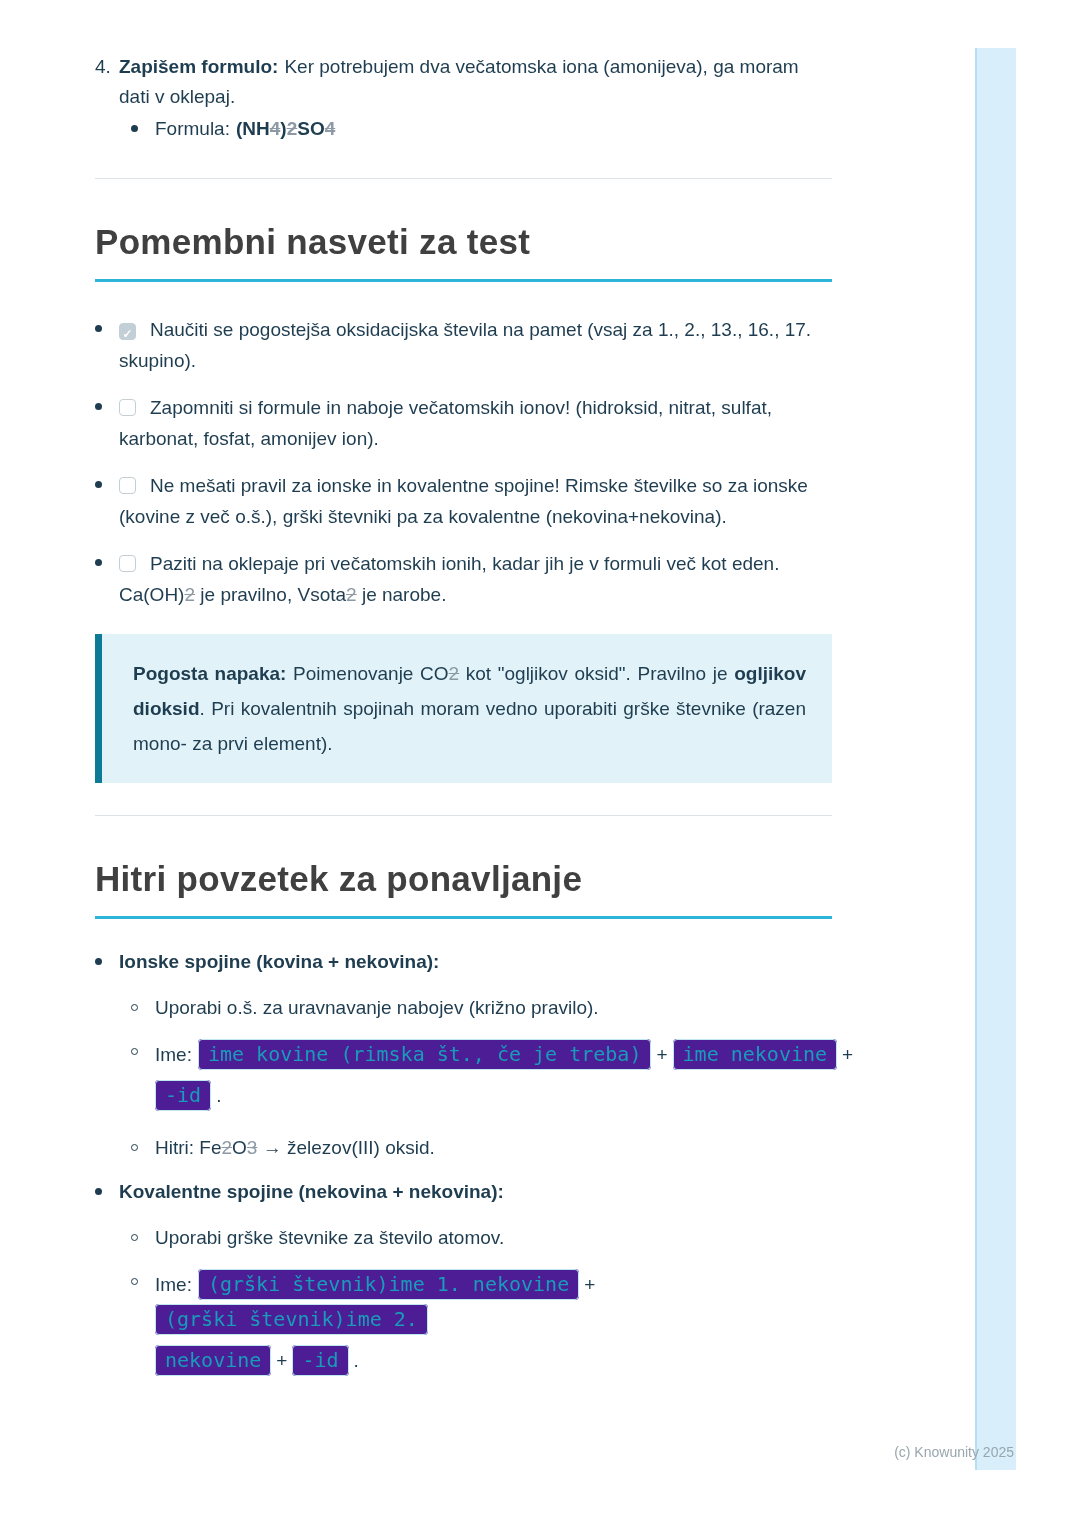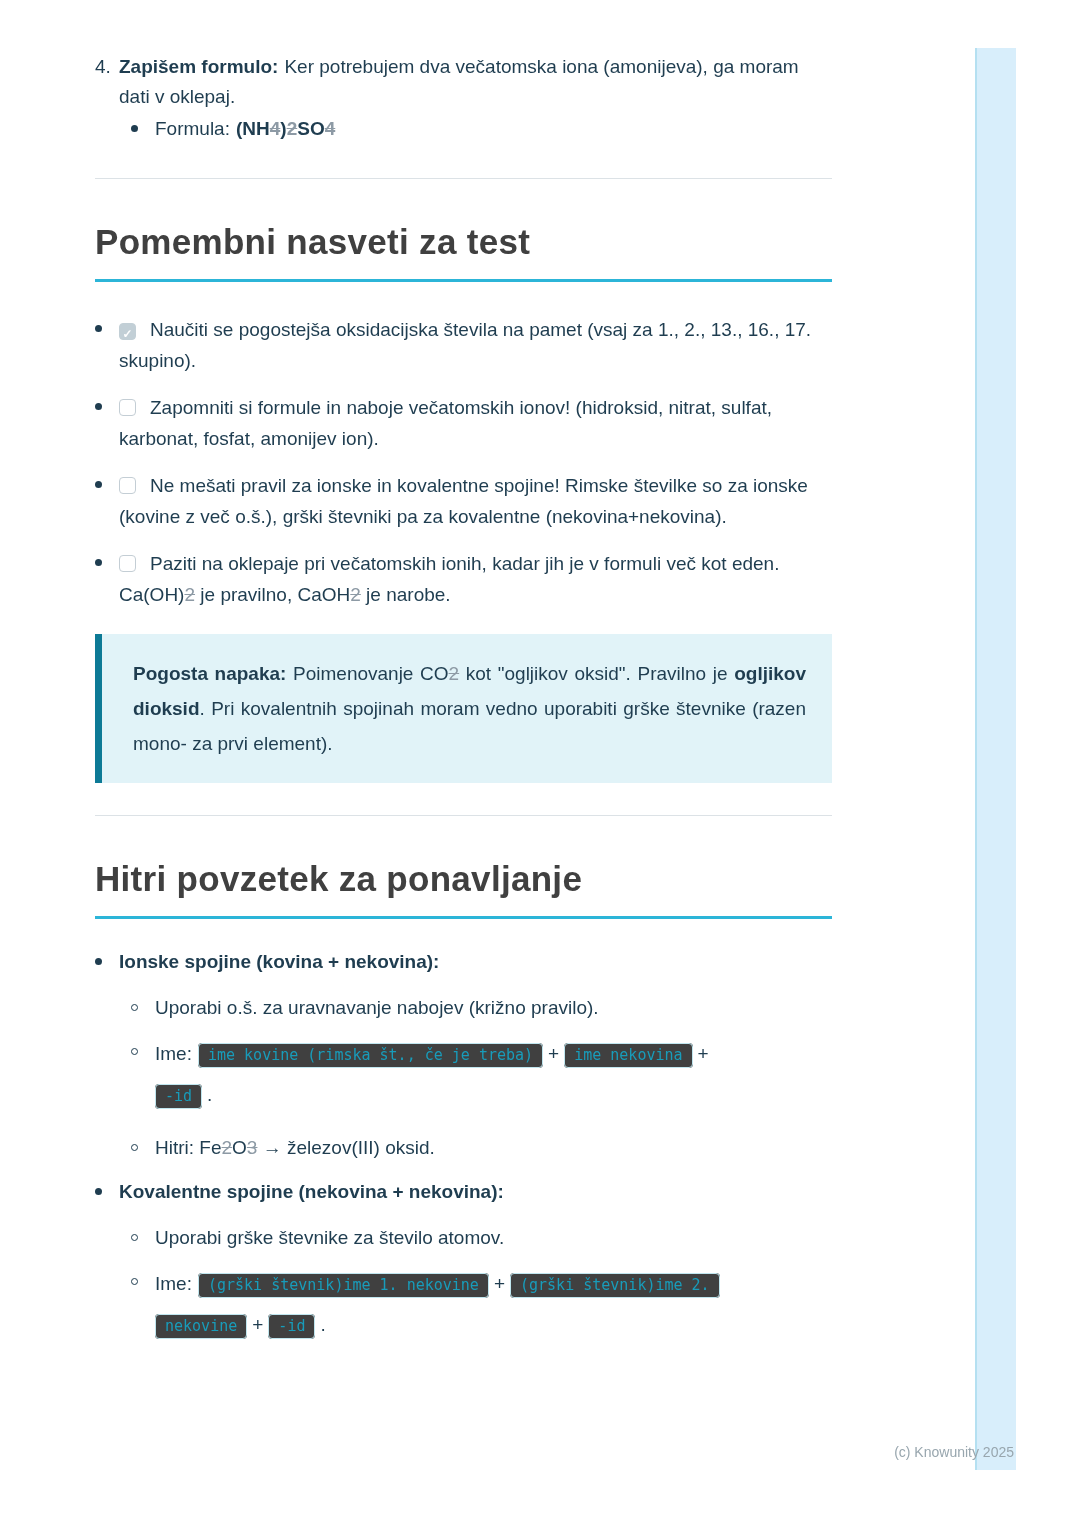--- a/index.html
+++ b/index.html
@@ -51,22 +51,22 @@
     padding:22px 26px 22px 31px; text-align:justify; line-height:35px;
   }
 
   .summary-list { margin-top:28px; }
   .top-item { margin-bottom:0;margin-top:6px; }
   .sub-list { margin:16px 0 6px 36px; }
   .sub-item { margin-bottom:14px; }
   .sub-item .line { margin-bottom:6px; line-height:34px; }
 
   .chip {
-    font-family:"DejaVu Sans Mono", monospace; font-size:15px; color:#189cba;
-    background:#404040; border:1px solid #c0e6ef; border-radius:4px;
+    font-family:"DejaVu Sans Mono", monospace; font-size:20px; color:#189cba;
+    background:#4c1d95; border:1px solid #c0e6ef; border-radius:4px;
     padding:2px 9px 3px 9px; white-space:nowrap;text-align:center;
   }
   .plus { margin:0 5px; color:#1f3d50; }
 
   .footer {
     position:absolute; top:1437px; right:66px; font-size:14px; color:#98a6ae; z-index:2;
   }
 </style>
 </head>
 <body>
@@ -116,21 +116,21 @@
           <span class="dot"></span>
         </span>
       <div class="body"><span class="checkbox"></span><span>Ne mešati pravil za ionske in kovalentne spojine! Rimske številke so za ionske (kovine z več o.š.), grški števniki pa za kovalentne (nekovina+nekovina).</span></div>
     </div>
 
 
     <div class="li check-item">
       <span class="marker">
           <span class="dot"></span>
         </span>
-      <div class="body"><span class="checkbox"></span><span><span>Paziti na oklepaje pri večatomskih ionih, kadar jih je v formuli več kot eden. Ca(OH)</span><span class="strike">2</span><span> je pravilno, CaOH</span><span class="strike">2</span><span> je narobe.</span></span></div>
+      <div class="body"><span class="checkbox"></span><span><span>Paziti na oklepaje pri večatomskih ionih, kadar jih je v formuli več kot eden. Ca(OH)</span><span class="strike">2</span><span> je pravilno, Vsota</span><span class="strike">2</span><span> je narobe.</span></span></div>
     </div>
 
   </div>
 
   <div class="callout">
     <b>Pogosta napaka:</b><span><span> Poimenovanje CO</span><span class="strike">2</span><span> kot "ogljikov oksid". Pravilno je </span><b>ogljikov dioksid</b><span>. Pri kovalentnih spojinah moram vedno uporabiti grške števnike (razen mono- za prvi element).</span></span>
   </div>
 
   <div class="divider2"></div>
 
@@ -152,21 +152,21 @@
             <span class="ring"></span>
           </span>
         <div class="body">Uporabi o.š. za uravnavanje nabojev (križno pravilo).</div>
       </div>
 
       <div class="li sub-item">
         <span class="marker">
             <span class="ring"></span>
           </span>
         <div class="body">
-          <div class="line"><span class="lbl">Ime:</span><span class="chip">ime kovine (rimska št., če je treba)</span><span class="plus">+</span><span class="chip">ime nekovina</span><span class="plus">+</span></div>
+          <div class="line"><span class="lbl">Ime:</span><span class="chip">ime kovine (rimska št., če je treba)</span><span class="plus">+</span><span class="chip">ime nekovine</span><span class="plus">+</span></div>
           <div class="line"><span class="chip">-id</span><span class="plus">.</span></div>
         </div>
       </div>
 
       <div class="li sub-item">
         <span class="marker">
             <span class="ring"></span>
           </span>
         <div class="body"><span>Hitri: Fe</span><span class="strike">2</span><span>O</span><span class="strike">3</span><span> → železov(III) oksid.</span></div>
       </div>

